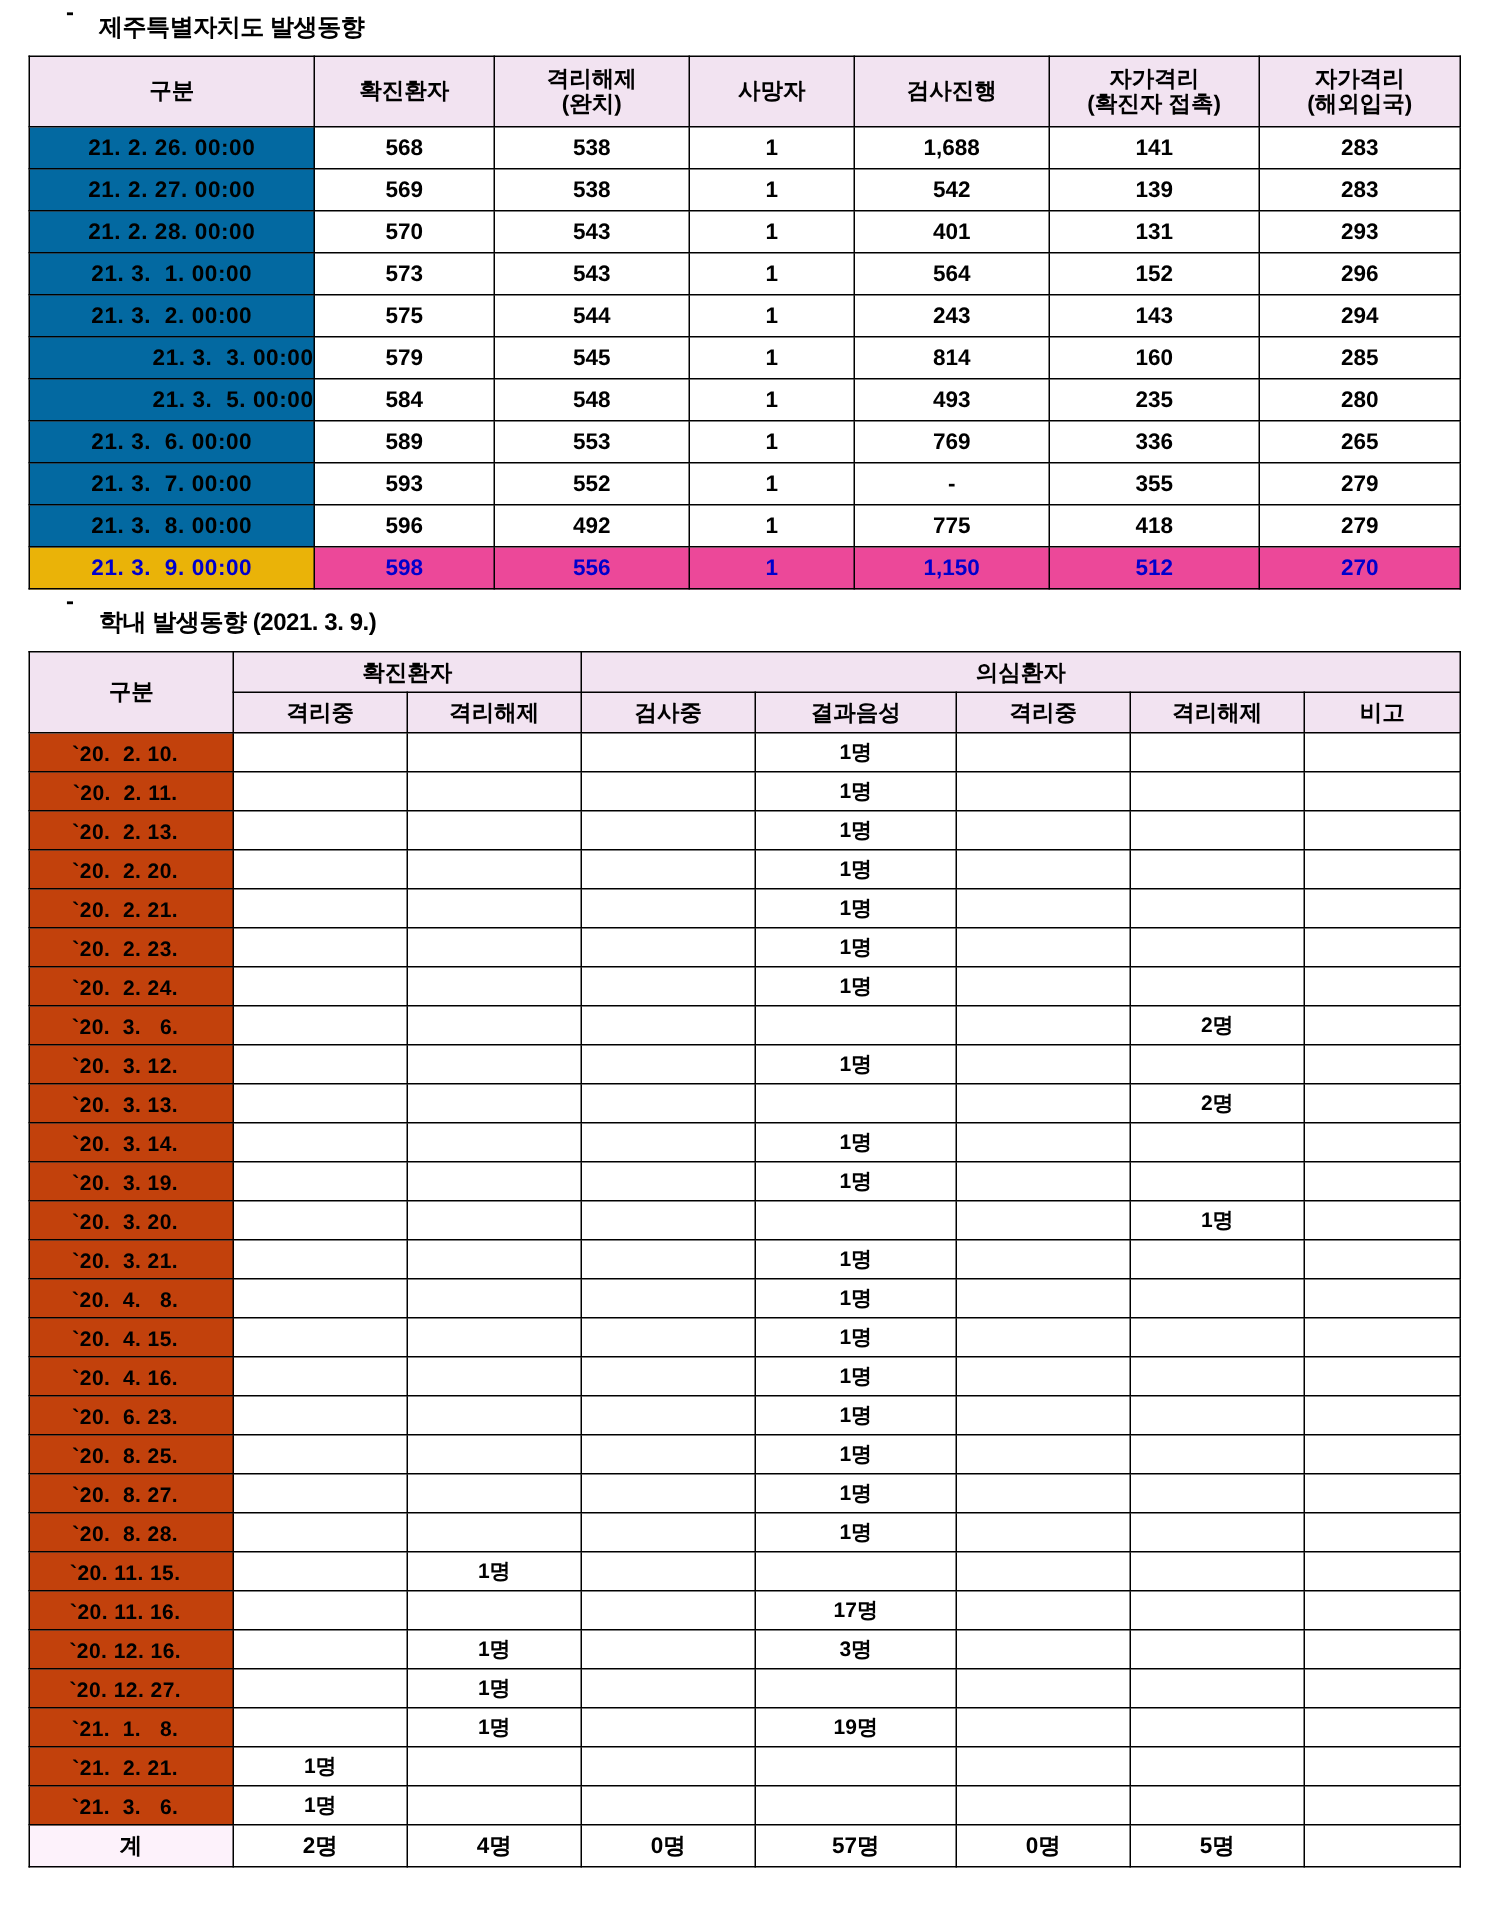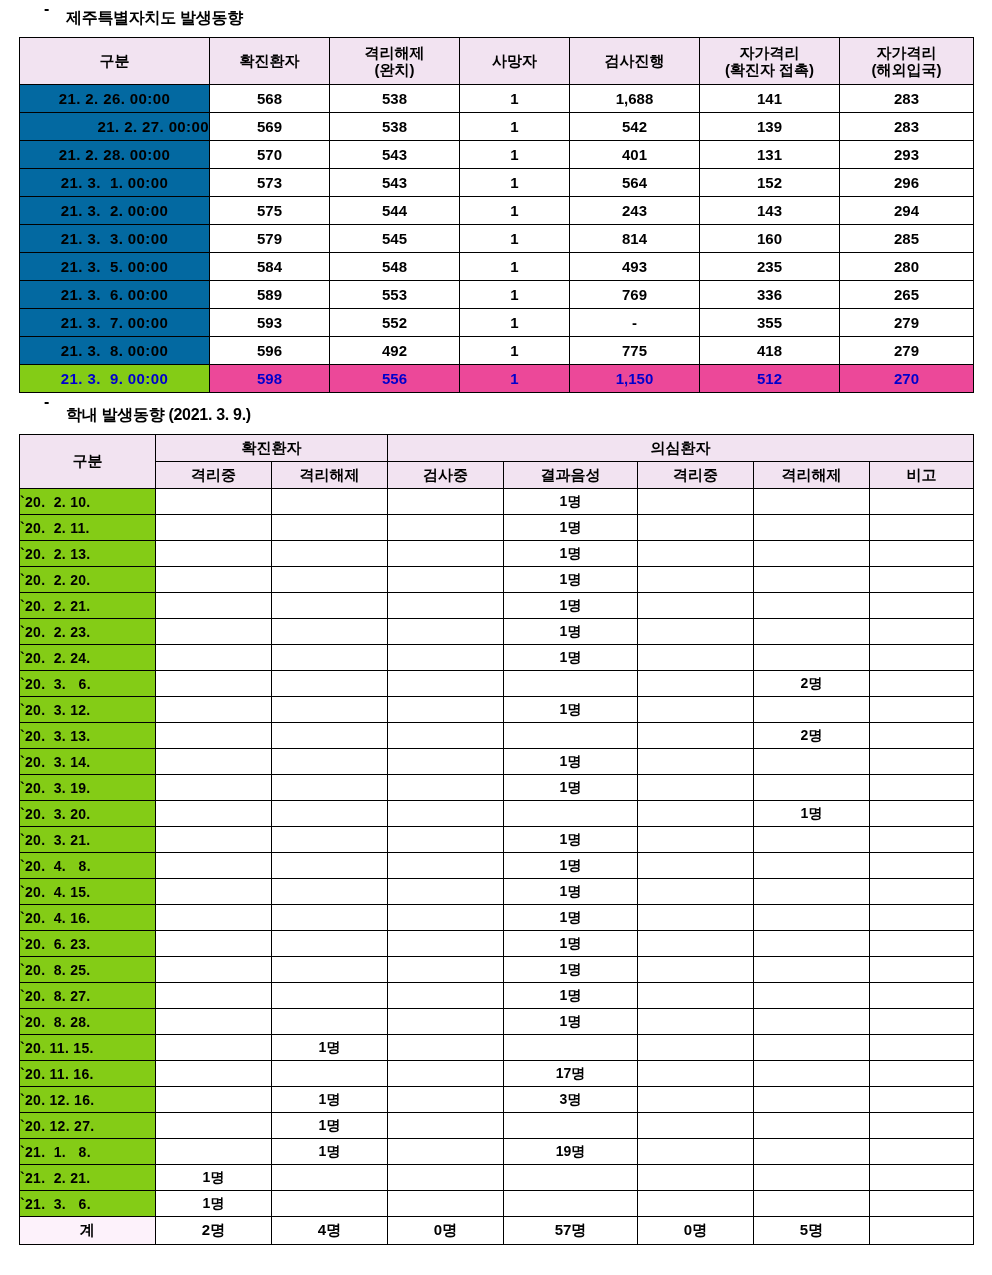--- a/index.html
+++ b/index.html
@@ -74,38 +74,38 @@
   table.t1 tbody td.firstcol {
     background: #0369a1;
     font-size: 15px;
     letter-spacing: 0.4px;
   }
   table.t1 tr.last td {
     background: #ec4899;
     color: #0000cd;
   }
   table.t1 tr.last td.firstcol {
-    background: #84cc16;
+    background: #eab308;
     color: #0000cd;
   }
 
   table.t2 thead th {
     background: #f2e3f1;
   }
   table.t2 thead th.h1 { height: 26px; font-size: 15px; }
   table.t2 thead th.h2 { height: 26px; font-size: 15px; }
   table.t2 thead th.gubun { height: 52px; font-size: 15px; }
   table.t2 tbody td {
     height: 25px;
     background: #ffffff;
     font-size: 14px;
   }
   table.t2 tbody td.datecol {
-    background: #84cc16;
-    text-align: left;
+    background: #c2410c;
+    text-align: center;
     padding-right: 8px;
     font-size: 14px;
     letter-spacing: 0.3px;
     white-space: pre;
   }
   table.t2 tr.total td {
     background: #ffffff;
     height: 27px;
     font-size: 15px;
   }
@@ -153,21 +153,21 @@
         <tr>
           <td class="firstcol" style="white-space: pre;">21. 2. 26. 00:00</td>
           <td>568</td>
           <td>538</td>
           <td>1</td>
           <td>1,688</td>
           <td>141</td>
           <td>283</td>
         </tr>
         <tr>
-          <td class="firstcol" style="white-space: pre; text-align: right;">21. 2. 27. 00:00</td>
+          <td class="firstcol" style="white-space: pre;">21. 2. 27. 00:00</td>
           <td>569</td>
           <td>538</td>
           <td>1</td>
           <td>542</td>
           <td>139</td>
           <td>283</td>
         </tr>
         <tr>
           <td class="firstcol" style="white-space: pre;">21. 2. 28. 00:00</td>
           <td>570</td>
@@ -189,30 +189,30 @@
         <tr>
           <td class="firstcol" style="white-space: pre;">21. 3.  2. 00:00</td>
           <td>575</td>
           <td>544</td>
           <td>1</td>
           <td>243</td>
           <td>143</td>
           <td>294</td>
         </tr>
         <tr>
-          <td class="firstcol" style="white-space: pre;">21. 3.  3. 00:00</td>
+          <td class="firstcol" style="white-space: pre; text-align: right;">21. 3.  3. 00:00</td>
           <td>579</td>
           <td>545</td>
           <td>1</td>
           <td>814</td>
           <td>160</td>
           <td>285</td>
         </tr>
         <tr>
-          <td class="firstcol" style="white-space: pre;">21. 3.  5. 00:00</td>
+          <td class="firstcol" style="white-space: pre; text-align: right;">21. 3.  5. 00:00</td>
           <td>584</td>
           <td>548</td>
           <td>1</td>
           <td>493</td>
           <td>235</td>
           <td>280</td>
         </tr>
         <tr>
           <td class="firstcol" style="white-space: pre;">21. 3.  6. 00:00</td>
           <td>589</td>

